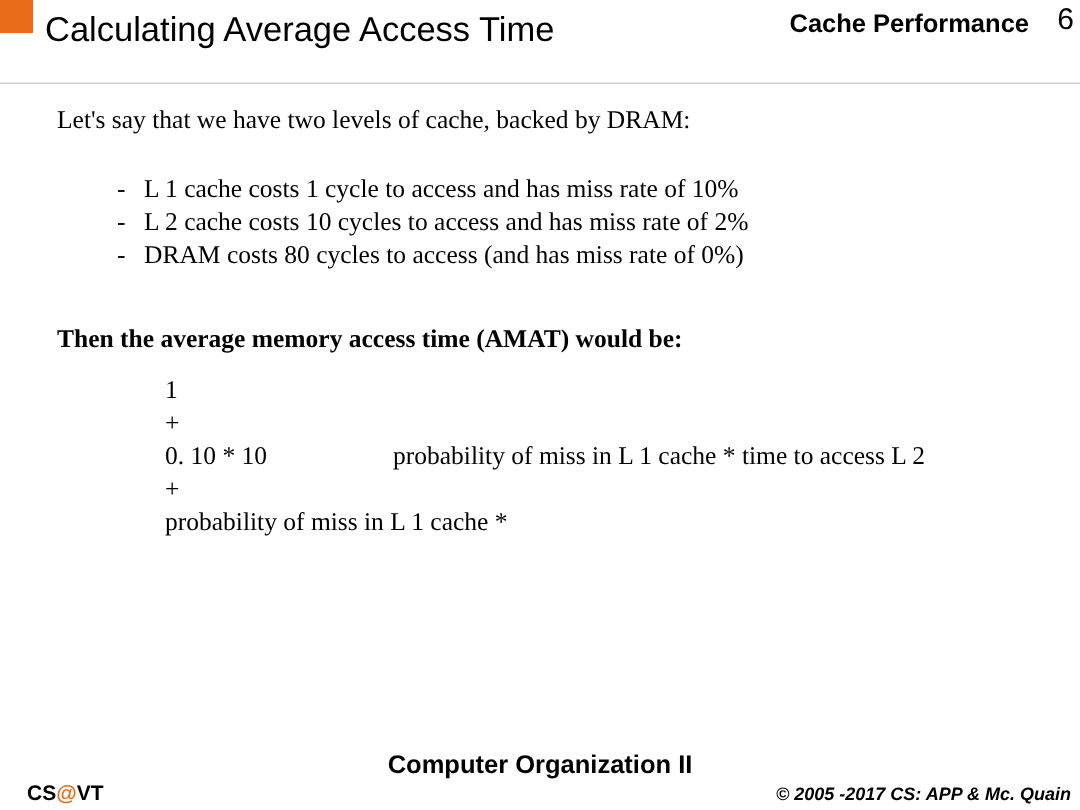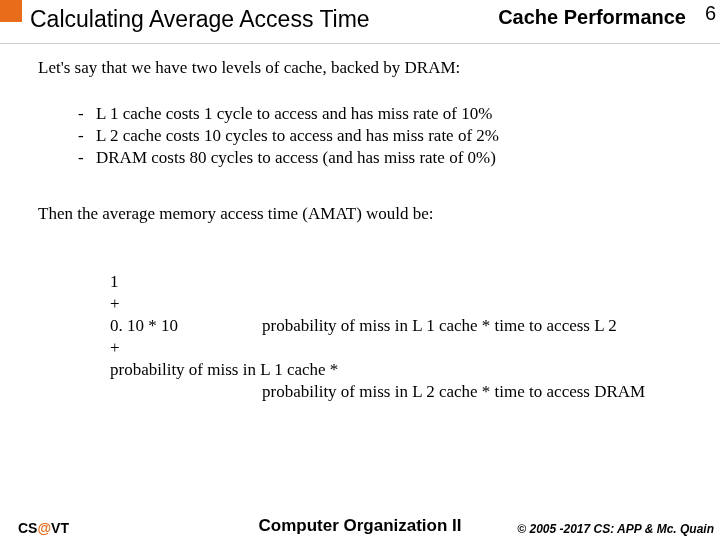--- a/index.html
+++ b/index.html
@@ -8,21 +8,21 @@
     height: 540px;
     background: #fff;
     font-family: "Times New Roman", Times, serif;
     font-size: 17px;
     color: #000;
     position: relative;
     overflow: hidden;
   }
   .header {
     position: relative;
-    height: 44px;
+    height: 56px;
     border-bottom: 1px solid #d0d0d0;
   }
   .header-square {
     position: absolute;
     left: 0;
     top: 0;
     width: 22px;
     height: 22px;
     background: #e86c1a;
   }
@@ -32,21 +32,21 @@
     top: 6px;
     font-family: Arial, Helvetica, sans-serif;
     font-size: 23px;
     font-weight: normal;
   }
   .section-label {
     position: absolute;
     right: 34px;
     top: 6px;
     font-family: Arial, Helvetica, sans-serif;
-    font-size: 20px;
+    font-size: 17px;
     font-weight: bold;
   }
   .page-num {
     position: absolute;
     right: 4px;
     top: 2px;
     font-family: Arial, Helvetica, sans-serif;
     font-size: 20px;
   }
   .content {
@@ -57,21 +57,21 @@
     margin: 0 0 36px 40px;
   }
   .bullets .row {
     display: flex;
     margin: 2px 0;
   }
   .bullets .dash {
     width: 18px;
     flex: 0 0 18px;
   }
-  .amat-line { margin-bottom: 48px; }
+  .amat-line { margin-bottom: 14px; font-weight: bold; }
   .calc {
     margin-left: 72px;
   }
   .calc-row {
     display: flex;
     margin: 2px 0;
   }
   .calc-left {
     width: 152px;
     flex: 0 0 152px;
@@ -98,21 +98,21 @@
     font-weight: bold;
     text-align: center;
   }
   .footer-left .at { color: #e86c1a; }
   .footer-center {
     font-size: 17px;
     font-weight: bold;
     position: absolute;
     left: 50%;
     transform: translateX(-50%);
-    bottom: 0;
+    bottom: 16px;
   }
   .footer-right {
     font-size: 12px;
     font-weight: bold;
     font-style: italic;
   }
 </style>
 </head>
 <body>
 
@@ -155,24 +155,20 @@
       <span class="calc-left">0. 10 * 10</span>
       <span class="calc-right">probability of miss in L 1 cache * time to access L 2</span>
     </div>
     <div class="calc-row">
       <span class="calc-left">+</span>
       <span class="calc-right"></span>
     </div>
     <div class="calc-row">
       <span class="calc-right">probability of miss in L 1 cache *</span>
     </div>
-    <div class="calc-row">
-      <span class="calc-left"></span>
-      <span class="calc-right">probability of miss in L 2 cache * time to access DRAM</span>
-    </div>
   </div>
 </div>
 
 <div class="footer">
   <div class="footer-left">
     <span>CS</span><span class="at">@</span><span>VT</span>
   </div>
   <div class="footer-center">Computer Organization II</div>
   <div class="footer-right">© 2005 -2017 CS: APP &amp; Mc. Quain</div>
 </div>

